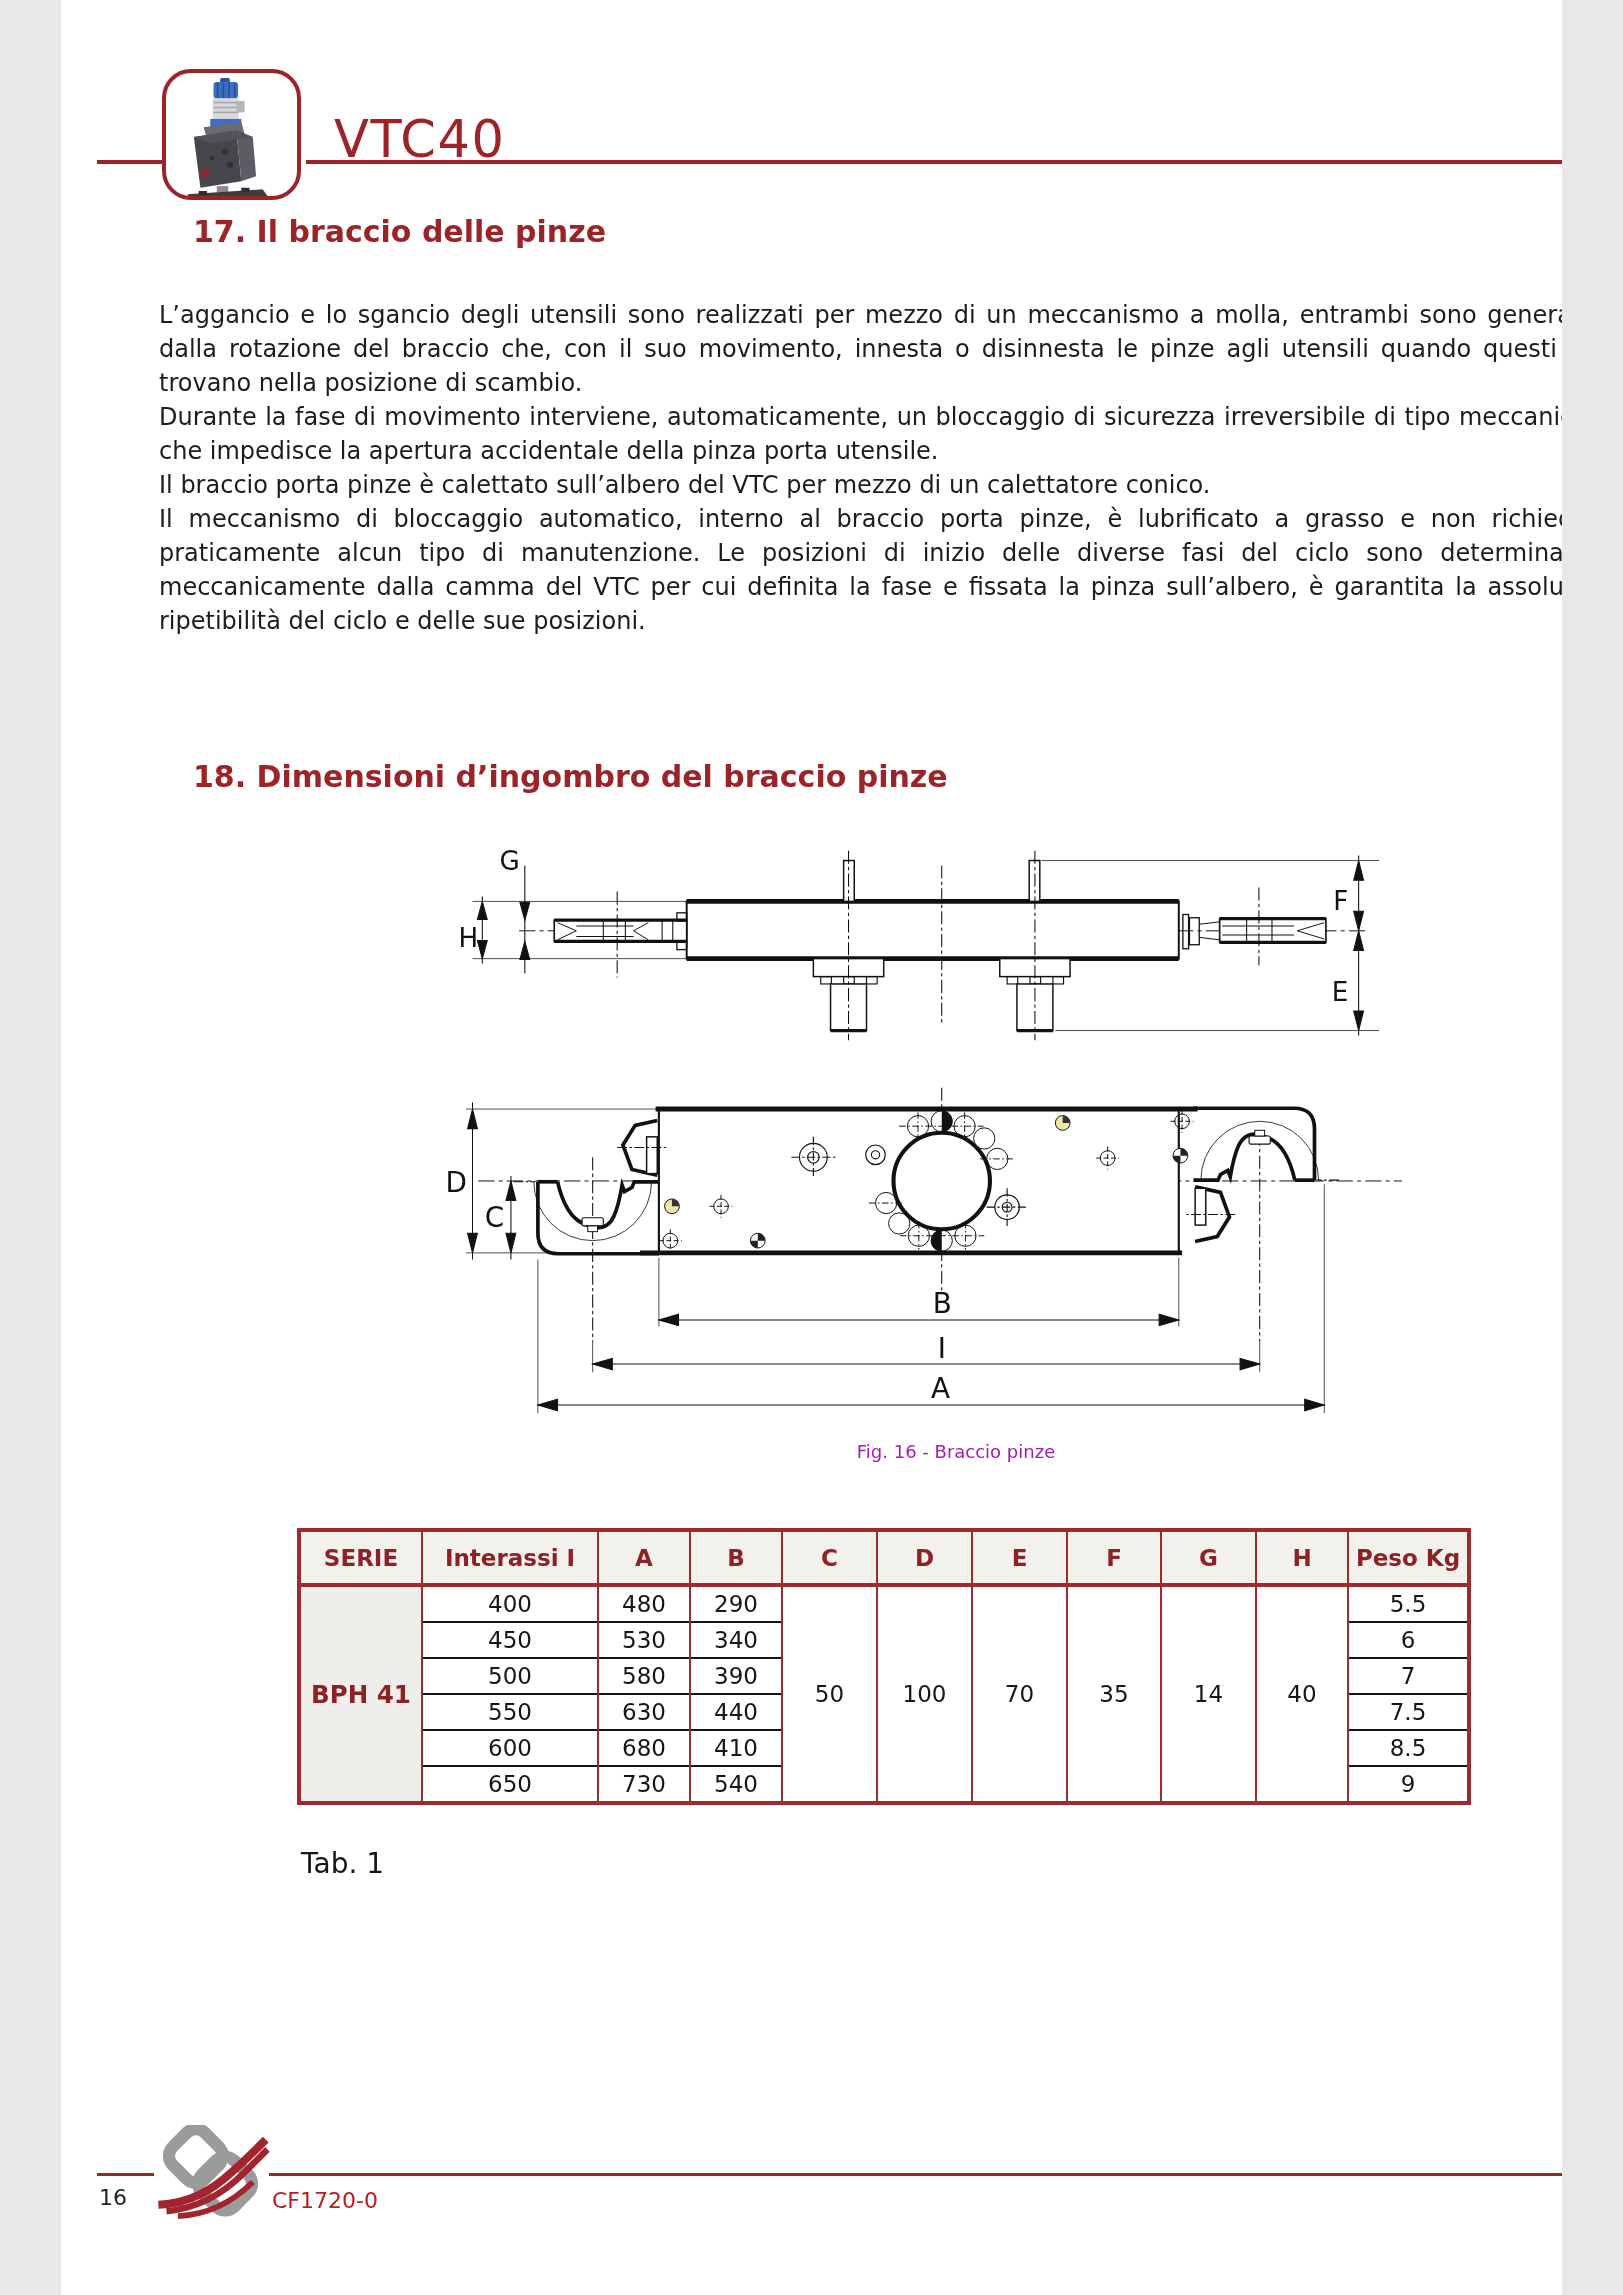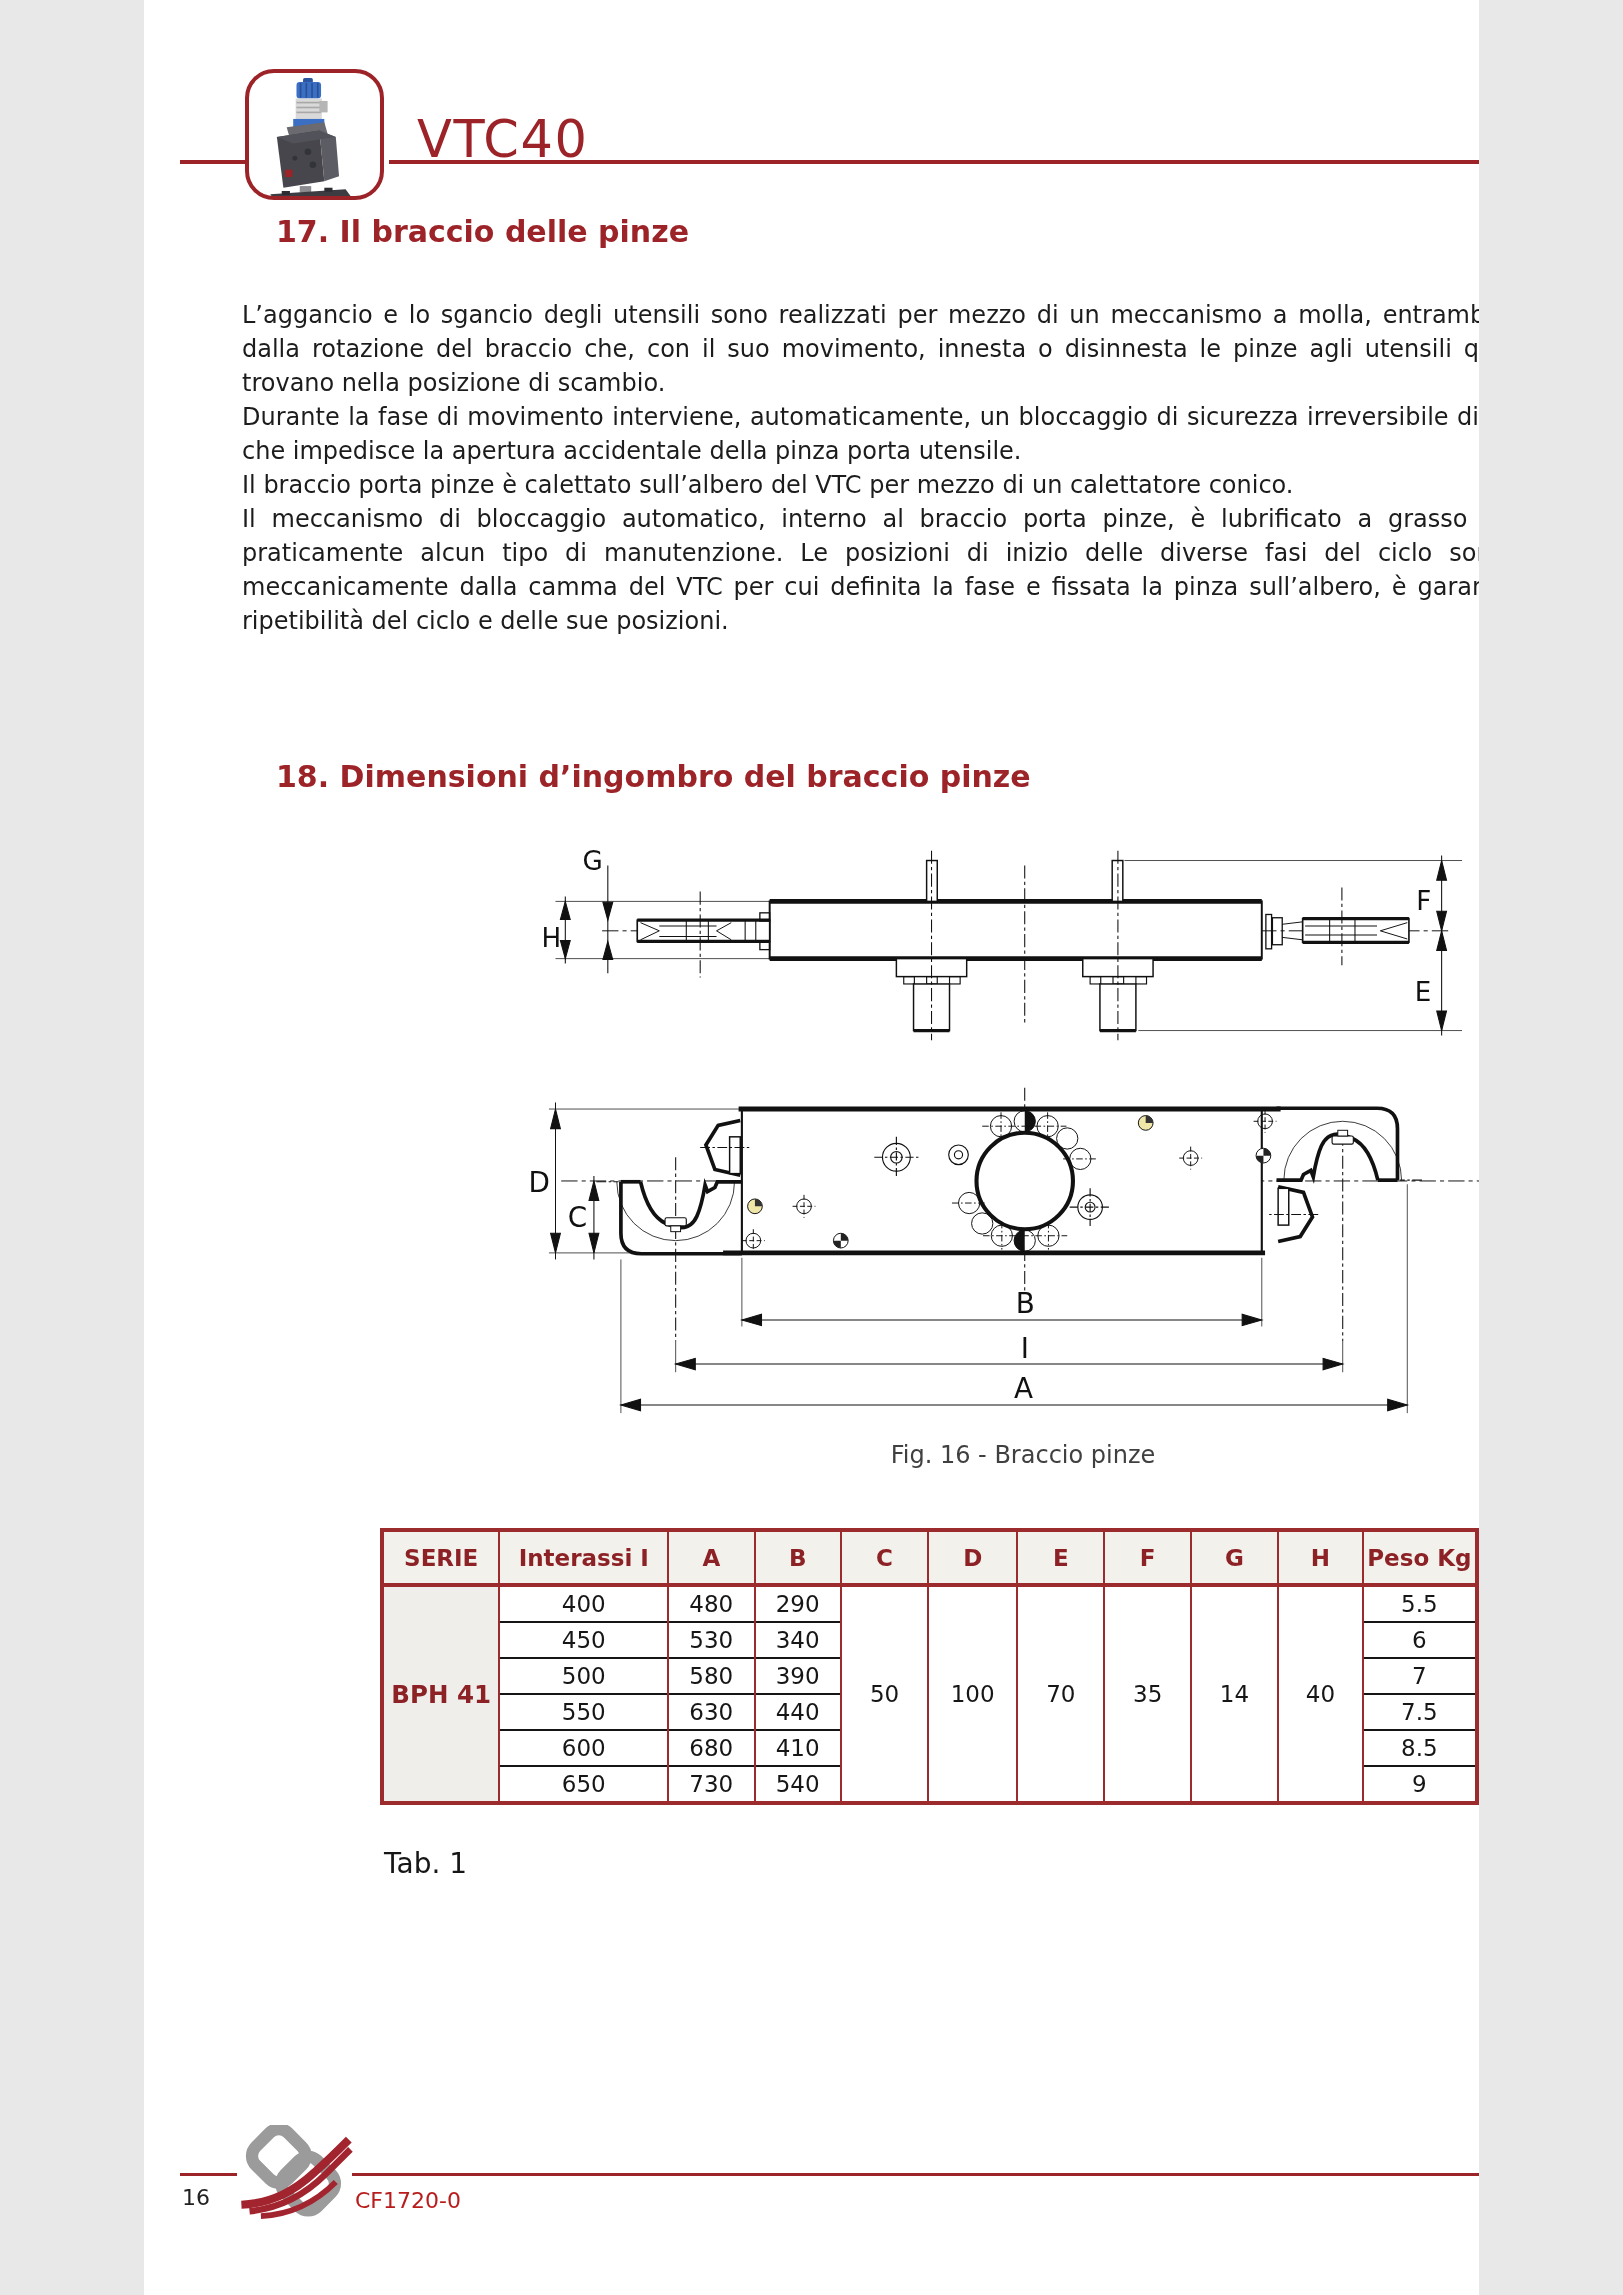--- a/index.html
+++ b/index.html
@@ -1,32 +1,32 @@
 <!DOCTYPE html>
 <html style="font-size:13px"><head>
 <meta charset="utf-8">
 <style>
   html,body{margin:0;padding:0;background:#e8e8e8;}
-  .page{position:relative;width:1335px;height:2295px;background:#ffffff;margin:0 auto;
+  .page{position:relative;width:1501px;height:2295px;background:#ffffff;margin:0 auto;
         font-family:"DejaVu Sans","Liberation Sans",sans-serif;overflow:hidden;}
   
   .hrule{position:absolute;height:4.1px;background:#9c2328;}
   .logo-box{position:absolute;left:101px;top:69px;width:131px;height:123px;
             border:4.9px solid #9c2328;border-radius:29px;background:#fff;z-index:2;}
   .page-title{position:absolute;left:273px;top:110px;font-size:51px;color:#9c2328;
               letter-spacing:1.6px;}
   
   .sec-heading{position:absolute;left:98px;font-size:30px;font-weight:bold;color:#9c2328;margin-left:34px;}
   .bodytext{position:absolute;left:98px;width:1429px;font-size:24px;line-height:34px;
             color:#1c1c1c;text-align:justify;}
   .bodytext p{margin:0;}
   
   .fig-svg{position:absolute;left:360px;top:818px;}
-  .fig-caption{position:absolute;left:364px;top:1441px;width:1030px;text-align:center;
-               font-size:24px;color:#404040;}
+  .fig-caption{position:absolute;left:380px;top:1441px;width:1030px;text-align:center;
+               font-size:18px;color:#a21caf;}
   svg text{font-family:"DejaVu Sans","Liberation Sans",sans-serif;fill:#111;}
   
   .spec-table{position:absolute;left:236px;top:1528px;border-collapse:collapse;
               table-layout:fixed;border:4.1px solid #9c2b2e;}
   .spec-table td{border-left:2.5px solid #9c2b2e;border-right:2.5px solid #9c2b2e;
                  text-align:center;vertical-align:middle;font-size:23px;color:#161616;
                  padding:0;height:34px;background:#fff;}
   .spec-table td.hd{height:51px;font-weight:bold;color:#8d2226;background:#f3f1ec;
                     border-bottom:4.1px solid #9c2b2e;font-size:23px;}
   .spec-table td.serie{background:#efeeeb;color:#8d2226;font-weight:bold;font-size:24.5px;}

